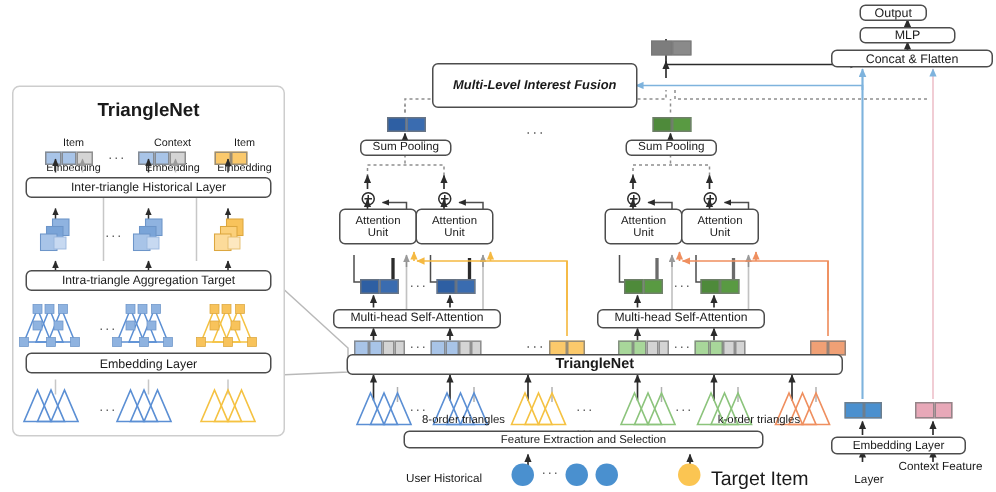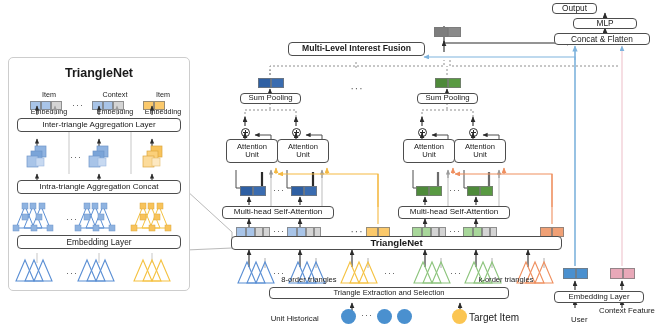--- a/index.html
+++ b/index.html
@@ -297,22 +297,22 @@
     </g>
     <g stroke="#c7c7c7" stroke-width="1" fill="none">
       <path d="M69,66 L69,117"></path>
       <path d="M131,66 L131,117"></path>
       <path d="M37,196 L37,206"></path>
       <path d="M99,196 L99,206"></path>
       <path d="M152,196 L152,206"></path>
     </g>
   </svg>
 
-  <div class="box" style="left:17px;top:118px;width:164px;height:14px;font-size:8.1px;">Inter-triangle Aggregation Layer</div>
-  <div class="box" style="left:17px;top:180px;width:164px;height:14px;font-size:8.1px;">Intra-triangle Aggregation Concat</div>
+  <div class="box" style="left:17px;top:118px;width:164px;height:14px;font-size:8.1px;">Inter-triangle Historical Layer</div>
+  <div class="box" style="left:17px;top:180px;width:164px;height:14px;font-size:8.1px;">Intra-triangle Aggregation Target</div>
   <div class="box" style="left:17px;top:235px;width:164px;height:14px;font-size:8.3px;">Embedding Layer</div>
 
   <svg width="190" height="70" style="left:0;top:140px;">
     <g>
       <g transform="translate(27,6)">
         <rect x="8" y="0" width="11" height="11" fill="#8fb3e0" stroke="#6d95c9" stroke-width=".7"></rect>
         <rect x="4" y="5" width="11" height="11" fill="#7aa4d8" stroke="#6d95c9" stroke-width=".7"></rect>
         <rect x="0" y="10" width="11" height="11" fill="#a8c4e8" stroke="#6d95c9" stroke-width=".7"></rect>
         <rect x="9" y="12" width="8" height="8" fill="#c7d9f1" stroke="#9ab6de" stroke-width=".6"></rect>
       </g>
@@ -403,30 +403,30 @@
     <g fill="none" stroke="#f5c242" stroke-width="1.1">
       <g transform="translate(132,3)">
         <path d="M2,26 L11,5 L20,26 Z"></path>
           <path d="M11,26 L20,5 L29,26 Z"></path>
           <path d="M20,26 L29,5 L38,26 Z"></path>
       </g>
     </g>
   </svg>
   <div class="dots" style="left:58px;top:268px;width:28px;text-align:center;font-size:9px;">···</div>
 
-  <div class="box" style="left:552px;top:3px;width:45px;height:11px;font-size:8.3px;">Output</div>
+  <div class="box" style="left:573px;top:3px;width:45px;height:11px;font-size:8.3px;">Output</div>
   <div class="box" style="left:573px;top:18px;width:64px;height:11px;font-size:8.3px;">MLP</div>
-  <div class="box" style="left:554px;top:33px;width:96px;height:12px;font-size:8.3px;">Concat &amp; Flatten</div>
+  <div class="box" style="left:554px;top:33px;width:108px;height:12px;font-size:8.3px;">Concat &amp; Flatten</div>
 
   <div class="emb" style="left:434px;top:27px;width:27px;height:10px;">
     <i style="width:50%;background:#7d7d7d;"></i>
       <i style="width:50%;background:#8a8a8a;"></i>
   </div>
 
-  <div class="box" style="left:288px;top:42px;width:137px;height:14px;font-size:8.6px;font-weight:bold;">Multi-Level Interest  Fusion</div>
+  <div class="box" style="left:288px;top:42px;width:137px;height:30px;font-size:8.6px;font-weight:bold;font-style:italic;">Multi-Level Interest  Fusion</div>
 
   <div class="emb" style="left:258px;top:78px;width:26px;height:10px;">
     <i style="width:50%;background:#2e5fa3;"></i>
       <i style="width:50%;background:#3a6cb0;"></i>
   </div>
   <div class="box" style="left:240px;top:93px;width:61px;height:11px;font-size:7.8px;">Sum Pooling</div>
 
   <div class="plus" style="left:241px;top:128px;"></div>
   <div class="plus" style="left:292px;top:128px;"></div>
 
@@ -566,44 +566,44 @@
     </g>
   </svg>
   <div class="dots" style="left:268px;top:268px;width:22px;text-align:center;font-size:9px;">···</div>
   <div class="dots" style="left:375px;top:268px;width:30px;text-align:center;font-size:9px;">···</div>
   <div class="dots" style="left:375px;top:282px;width:30px;text-align:center;font-size:9px;">···</div>
   <div class="dots" style="left:445px;top:268px;width:22px;text-align:center;font-size:9px;">···</div>
 
   <div class="lbl" style="left:264px;top:276px;width:90px;font-size:7.6px;">8-order triangles</div>
   <div class="lbl" style="left:461px;top:276px;width:90px;font-size:7.6px;">k-order triangles</div>
 
-  <div class="box" style="left:269px;top:287px;width:240px;height:12px;font-size:7.6px;">Triangle Extraction and Selection</div>
+  <div class="box" style="left:269px;top:287px;width:240px;height:12px;font-size:7.6px;">Feature Extraction and Selection</div>
 
   <div class="circ" style="left:341px;top:309px;width:15px;height:15px;background:#4a90cf;"></div>
   <div class="circ" style="left:377px;top:309px;width:15px;height:15px;background:#4a90cf;"></div>
   <div class="circ" style="left:397px;top:309px;width:15px;height:15px;background:#4a90cf;"></div>
   <div class="circ" style="left:452px;top:309px;width:15px;height:15px;background:#fbc552;"></div>
   <div class="dots" style="left:357px;top:310px;width:20px;text-align:center;font-size:9px;">···</div>
 
   <div class="lbl" style="left:262px;top:306px;width:78px;font-size:7.8px;text-align:left;">
-    <span>Unit Historical</span><br>
+    <span>User Historical</span><br>
     
   </div>
-  <div class="lbl" style="left:469px;top:312px;width:70px;font-size:10px;text-align:left;">Target Item</div>
+  <div class="lbl" style="left:469px;top:312px;width:70px;font-size:13px;text-align:right;">Target Item</div>
 
   <div class="emb" style="left:563px;top:268px;width:25px;height:11px;">
     <i style="width:50%;background:#4a90cf;"></i>
       <i style="width:50%;background:#4a90cf;"></i>
   </div>
   <div class="emb" style="left:610px;top:268px;width:25px;height:11px;">
     <i style="width:50%;background:#e8a8b8;"></i>
       <i style="width:50%;background:#e8a8b8;"></i>
   </div>
 
   <div class="box" style="left:554px;top:291px;width:90px;height:12px;font-size:7.8px;">Embedding  Layer</div>
 
   <div class="lbl" style="left:552px;top:307px;width:46px;font-size:7.8px;">
-    <span>User</span><br>
+    <span>Layer</span><br>
     
   </div>
   <div class="lbl" style="left:592px;top:307px;width:70px;font-size:7.8px;text-align:center;">Context Feature</div>
 
 </div>
 
 </body></html>

